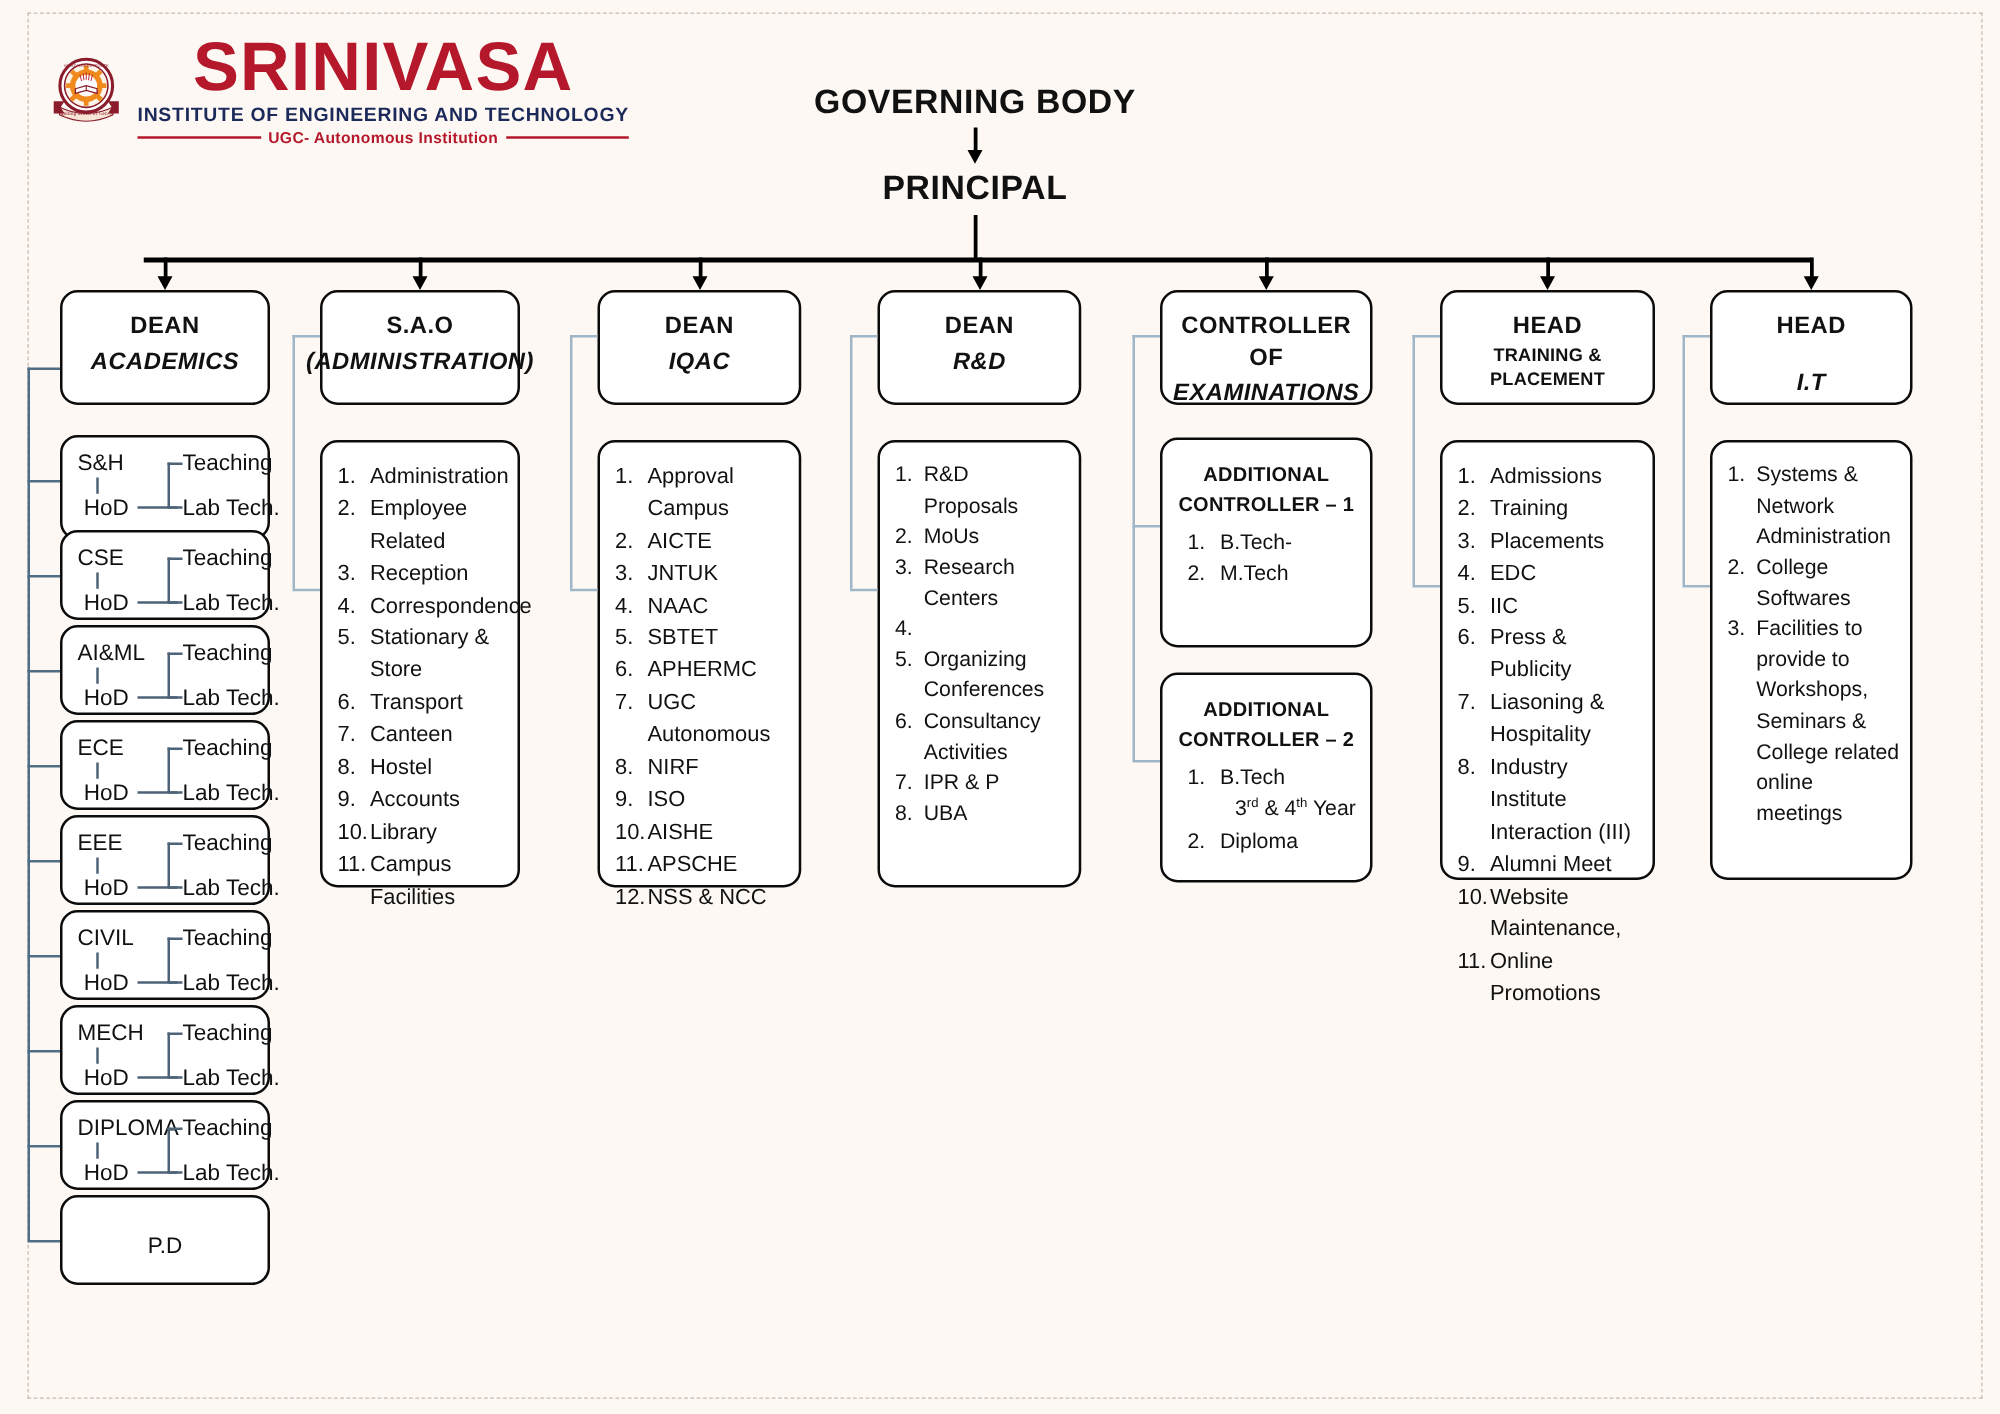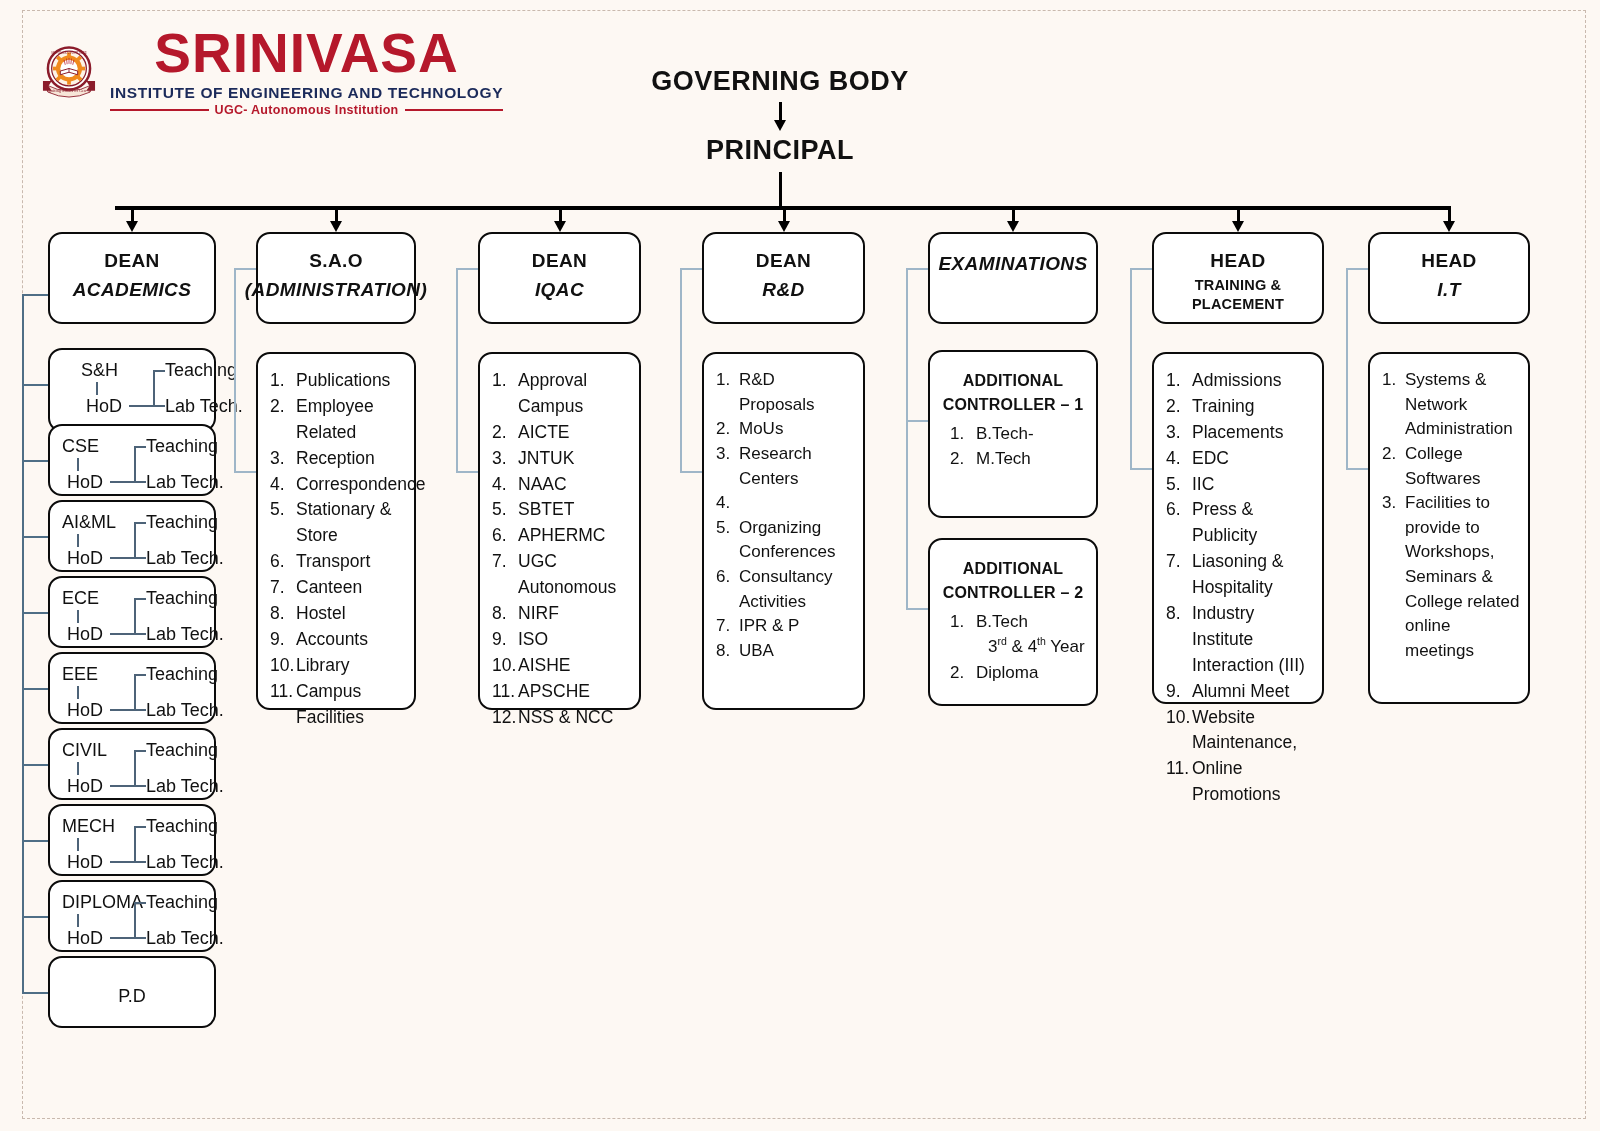--- a/index.html
+++ b/index.html
@@ -177,21 +177,21 @@
       <div class="arrow-dn" style="left: 1232px; top: 221px;"></div>
       <div class="blk vline" style="left: 1448px; top: 206px; height: 18px;"></div>
       <div class="arrow-dn" style="left: 1443px; top: 221px;"></div>
     </div>
 
   <div id="cols">
       <div class="box hdrbox" style="left: 48px; top: 232px; width: 168px; height: 92px;">
         <div class="hdr1">DEAN</div>
         <div class="hdr2" style="margin-top: 3px;">ACADEMICS</div>
       </div>
-      <div class="box deptbox" style="left: 48px; top: 348px; width: 168px; height: 84px; padding-left: 19px;">
+      <div class="box deptbox" style="left: 48px; top: 348px; width: 168px; height: 84px;">
         <div class="dept-inner">
           <div class="d-name">S&amp;H</div>
           <div class="d-hod">HoD</div>
           <div class="d-teach">Teaching</div>
           <div class="d-lab">Lab Tech.</div>
           <div class="dl" style="left: 27px; top: 32px; width: 1.6px; height: 13px;"></div>
           <div class="dl" style="left: 60px; top: 55px; width: 32px; height: 1.6px;"></div>
           <div class="dl" style="left: 84px; top: 20px; width: 1.6px; height: 36px;"></div>
           <div class="dl" style="left: 84px; top: 20px; width: 12px; height: 1.6px;"></div>
           <div class="dl" style="left: 84px; top: 55px; width: 12px; height: 1.6px;"></div>
@@ -303,21 +303,21 @@
       <div class="ln lnh ln-dk" style="left: 22px; top: 916px; width: 26px; height: 2px;"></div>
       <div class="ln lnh ln-dk" style="left: 22px; top: 992px; width: 26px; height: 2px;"></div>
       <div class="box hdrbox" style="left: 256px; top: 232px; width: 160px; height: 92px;">
         <div class="hdr1">S.A.O</div>
         <div class="hdr2" style="margin-top: 3px;">(ADMINISTRATION)</div>
       </div>
       <div class="box listbox" style="left: 256px; top: 352px; width: 160px; height: 358px;">
         <ol class="nlist">
           <li>
             <span class="num">1.</span>
-            <span class="txt">Publications</span>
+            <span class="txt">Administration</span>
           </li>
           <li>
             <span class="num">2.</span>
             <span class="txt">Employee Related</span>
           </li>
           <li>
             <span class="num">3.</span>
             <span class="txt">Reception</span>
           </li>
           <li>
@@ -452,20 +452,21 @@
           <li>
             <span class="num">8.</span>
             <span class="txt">UBA</span>
           </li>
         </ol>
       </div>
       <div class="ln lnh" style="left: 680px; top: 268px; width: 22px; height: 2px;"></div>
       <div class="ln lnv" style="left: 680px; top: 268px; width: 2px; height: 203px;"></div>
       <div class="ln lnh" style="left: 680px; top: 471px; width: 22px; height: 2px;"></div>
       <div class="box hdrbox" style="left: 928px; top: 232px; width: 170px; height: 92px;">
+        <div class="hdr1">CONTROLLER OF</div>
         <div class="hdr2" style="margin-top: 3px;">EXAMINATIONS</div>
       </div>
       <div class="box" style="left: 928px; top: 350px; width: 170px; height: 168px; padding: 18px 10px 10px;">
         <div class="hdr-small" style="font-size: 16px; text-align: center;">ADDITIONAL</div>
         <div class="hdr-small" style="font-size: 16px; text-align: center; margin-top: 2px;">CONTROLLER – 1</div>
         <ol class="nlist" style="margin-top: 6px; font-size: 17px;">
           <li style="display: block;">
             <div style="display: flex;">
               <span class="num" style="min-width: 26px; padding-left: 10px;">1.</span>
               <span class="txt">B.Tech-</span>
@@ -552,21 +553,21 @@
             <span class="num">11.</span>
             <span class="txt">Online Promotions</span>
           </li>
         </ol>
       </div>
       <div class="ln lnh" style="left: 1130px; top: 268px; width: 22px; height: 2px;"></div>
       <div class="ln lnv" style="left: 1130px; top: 268px; width: 2px; height: 200px;"></div>
       <div class="ln lnh" style="left: 1130px; top: 468px; width: 22px; height: 2px;"></div>
       <div class="box hdrbox" style="left: 1368px; top: 232px; width: 162px; height: 92px;">
         <div class="hdr1">HEAD</div>
-        <div class="hdr2" style="margin-top: 3px;">I.T</div>
+        <div class="hdr2" style="margin-top: 20px;">I.T</div>
       </div>
       <div class="box listbox tight" style="left: 1368px; top: 352px; width: 162px; height: 352px;">
         <ol class="nlist">
           <li>
             <span class="num">1.</span>
             <span class="txt">Systems &amp; Network Administration</span>
           </li>
           <li>
             <span class="num">2.</span>
             <span class="txt">College Softwares</span>

